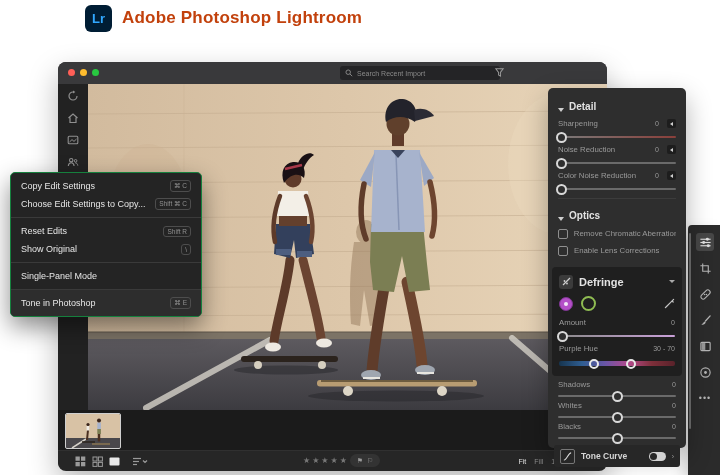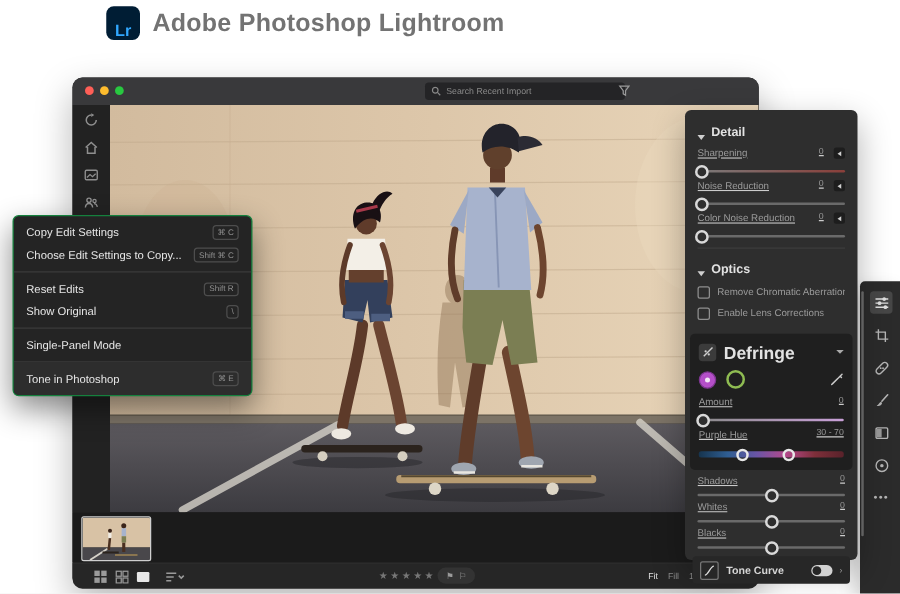--- a/index.html
+++ b/index.html
@@ -1,23 +1,23 @@
 <!DOCTYPE html>
 <html style="--accent-blue: #2d96ff; --lr-logo-blue: #31a8ff; --lr-logo-bg: #001d34; --slider-red: #8a3f3a;"><head>
 <meta charset="utf-8">
 <style>
   html,body{margin:0;padding:0;background:#fff;font-family:"Liberation Sans","DejaVu Sans",sans-serif;}
   .stage{position:relative;width:720px;height:475px;background:#fff;overflow:hidden;}
   .a{position:absolute;}
 
   
   .lr-logo{left:85px;top:5px;width:27px;height:27px;border-radius:6px;background:var(--lr-logo-bg,#001d34);
-    display:flex;align-items:flex-end;justify-content:center;color:var(--lr-logo-blue,#31a8ff);
+    display:flex;align-items:center;justify-content:center;color:var(--lr-logo-blue,#31a8ff);
     font-weight:bold;font-size:13px;}
-  .page-title{left:122px;top:8px;font-size:20px;font-weight:bold;color:#737373;letter-spacing:.2px;}
+  .page-title{left:122px;top:8px;font-size:17px;font-weight:bold;color:#c2410c;letter-spacing:.2px;}
 
   
   .window{left:58px;top:62px;width:549px;height:408px;background:#262626;border-radius:8px;
     box-shadow:0 12px 30px rgba(0,0,0,.28);}
   .titlebar{left:0;top:0;width:549px;height:22px;background:#39393b;border-radius:8px 8px 0 0;}
   .dot{width:7px;height:7px;border-radius:50%;top:7px;}
   .dot.red{left:10px;background:#ff5f57;}
   .dot.yel{left:22px;background:#febc2e;}
   .dot.grn{left:34px;background:#28c840;}
   .searchbox{left:282px;top:4px;width:150px;height:14px;background:#242426;border-radius:3px;
@@ -59,39 +59,39 @@
   .msection{background:#2d2d2d;padding:4px 0;}
 
   
   .panel{left:548px;top:88px;width:138px;height:360px;background:#2e2e2e;border-radius:5px;
     box-shadow:0 10px 26px rgba(0,0,0,.3);z-index:20;padding:0;box-sizing:border-box;color:#ccc;}
   .pinner{padding:8px 10px 0 10px;}
   .phead{display:flex;align-items:flex-end;gap:5px;height:16px;font-size:10px;font-weight:bold;color:#e2e2e2;}
   .chev{width:0;height:0;border-left:3.5px solid transparent;border-right:3.5px solid transparent;
     border-top:4px solid #cfcfcf;}
   .srow{margin-top:6px;}
-  .slrow{display:flex;align-items:flex-start;height:11px;gap:8px;text-decoration:underline;}
+  .slrow{display:flex;align-items:center;height:11px;gap:8px;}
   .slabel{flex:1;font-size:7.8px;color:#9a9a9a;white-space:nowrap;overflow:hidden;}
   .sval{font-size:7px;color:#9a9a9a;}
   .sbtn{width:9px;height:9px;background:#1d1d1d;border-radius:2px;display:flex;align-items:center;justify-content:center;}
   .tri{width:0;height:0;border-top:2.5px solid transparent;border-bottom:2.5px solid transparent;border-right:3.5px solid #cfcfcf;}
   .track{position:relative;height:2px;background:#6a6a6a;border-radius:1px;margin:7px 0 6px 0;}
   .track.red{background:linear-gradient(90deg,#7a7a7a,var(--slider-red,#8a3f3a));}
   .track.amount{background:linear-gradient(90deg,#8a8a8a,#c9a0d8);}
   .handle{position:absolute;top:-4px;width:7px;height:7px;border:2px solid #d9d9d9;border-radius:50%;
     background:#2e2e2e;}
   .pdiv{height:1px;background:#3c3c3c;margin:8px 0 0 0;}
   .cbrow{display:flex;align-items:center;gap:6px;height:17px;}
   .cb{width:8px;height:8px;border:1.2px solid #8f8f8f;border-radius:2px;background:transparent;}
   .cblabel{font-size:7.8px;color:#9a9a9a;white-space:nowrap;overflow:hidden;}
 
   .defringe{margin:8px 4px 0 4px;background:#1f1f1f;border-radius:4px;padding:7px 7px 8px 7px;}
   .dfhead{display:flex;align-items:center;gap:6px;height:15px;}
   .dficon{width:14px;height:14px;background:#3b3b3b;border-radius:3px;display:flex;align-items:center;justify-content:center;}
-  .dftitle{flex:1;font-size:14px;font-weight:bold;color:#e2e2e2;}
+  .dftitle{flex:1;font-size:11px;font-weight:bold;color:#e2e2e2;}
   .chev-sm{width:0;height:0;border-left:3px solid transparent;border-right:3px solid transparent;border-top:3.5px solid #aaa;}
   .swrow{display:flex;align-items:center;gap:8px;margin-top:7px;height:15px;}
   .sw-purple{width:12px;height:12px;border-radius:50%;background:#b44fc8;border:1.5px solid #7e3691;
     display:flex;align-items:center;justify-content:center;}
   .sw-purple i{width:4px;height:4px;border-radius:50%;background:#f3e7f6;}
   .sw-green{width:11px;height:11px;border-radius:50%;border:2px solid #8fbc52;background:transparent;}
   .sw-sp{flex:1;}
   .huetrack{position:relative;height:5px;border-radius:2px;margin:7px 0 2px 0;
     background:linear-gradient(90deg,#16344e,#2f5e92,#6a55a6,#b3498b,#7e2f3a,#59222a);}
   .hhandle{position:absolute;top:-2.5px;width:6px;height:6px;border:2px solid #e8e8e8;border-radius:50%;background:transparent;}

